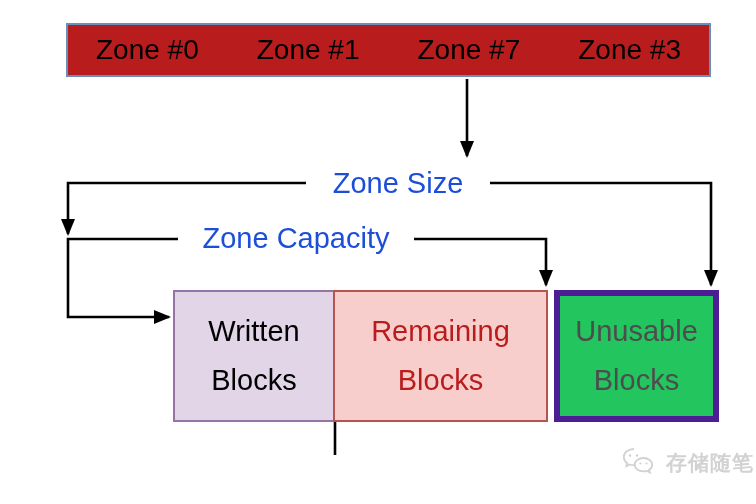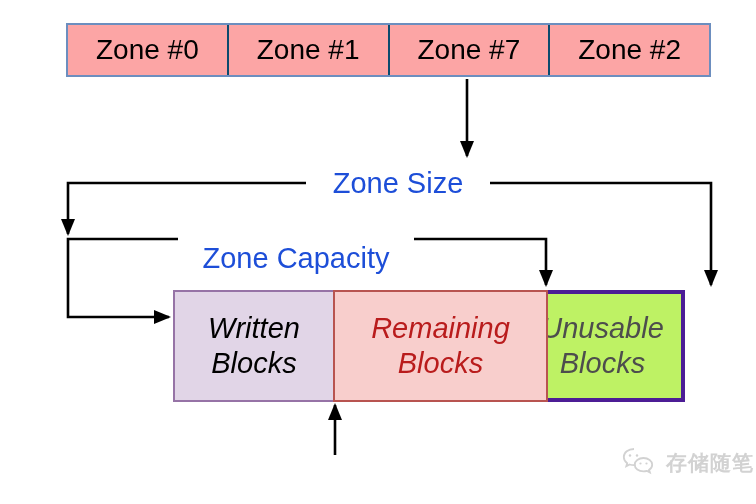--- a/index.html
+++ b/index.html
@@ -15,31 +15,31 @@
     background: #ffffff;
     overflow: hidden;
   }
   
   .zone-row {
     position: absolute;
     left: 66px; top: 23px;
     width: 645px; height: 54px;
     box-sizing: border-box;
     border: 2px solid #6c8ebf;
-    background: #fca5a5;
+    background: #b91c1c;
     display: flex;
   }
   .zone-cell {
     flex: 1 1 0;
     display: flex;
     align-items: center;
     justify-content: center;
     font-size: 28px;
     color: #000;
-    border-left: 2px solid #0c4a6e;
+    border-left: 2px solid #b91c1c;
     white-space: nowrap;
   }
   .zone-cell:first-child { border-left: none; }
 
   
   #arrow-layer {
     position: absolute;
     left: 0; top: 0;
     width: 756px; height: 504px;
     pointer-events: none;
@@ -48,56 +48,55 @@
   
   .diagram-label {
     position: absolute;
     color: #1d4ed8;
     font-size: 29px;
     text-align: center;
     white-space: nowrap;
     background: #fff;
   }
   #zone-size-label     { left: 312px; top: 167px; width: 172px; }
-  #zone-capacity-label { left: 180px; top: 222px; width: 232px; margin-top: 20px; }
+  #zone-capacity-label { left: 180px; top: 222px; width: 232px; }
   #write-pointer-label { left: 200px; top: 458px; width: 270px; background: transparent; }
 
   
   .block-box {
     position: absolute;
     top: 290px;
-    height: 112px;
+    height: 132px;
     box-sizing: border-box;
     display: flex;
     align-items: center;
     justify-content: center;
     text-align: center;
     font-size: 29px;
-    line-height: 35px;
+    line-height: 49px;
     padding: 0 6px;
-    font-style: italic;
   }
   #block-written {
     left: 173px; width: 162px;
     background: #e1d5e7;
     border: 2px solid #9673a6;
     color: #000000;
     z-index: 2;
   }
   #block-remaining {
     left: 333px; width: 215px;
     background: #f8cecc;
     border: 2px solid #b85450;
     color: #b91c1c;
     z-index: 3;
   }
   #block-unusable {
-    left: 520px; width: 165px;
-    background: #bef264;
-    border: 4px solid #4c1d95;
+    left: 554px; width: 165px;
+    background: #22c55e;
+    border: 6px solid #4c1d95;
     color: #4d4d4d;
     z-index: 1;
   }
 
   
   .watermark {
     position: absolute;
     left: 622px; top: 442px;
     height: 42px;
     display: flex;
@@ -113,21 +112,21 @@
 </style>
 </head>
 <body>
 
 <div id="canvas">
 
   <div class="zone-row">
     <div class="zone-cell">Zone #0</div>
     <div class="zone-cell">Zone #1</div>
     <div class="zone-cell">Zone #7</div>
-    <div class="zone-cell">Zone #2</div>
+    <div class="zone-cell">Zone #3</div>
   </div>
 
   <svg id="arrow-layer" viewBox="0 0 756 504" xmlns="http://www.w3.org/2000/svg">
     <defs>
       <marker id="ah" markerUnits="userSpaceOnUse" markerWidth="20" markerHeight="16" refX="15" refY="7" orient="auto">
         <path d="M0,0 L17,7 L0,14 Z" fill="#000"></path>
       </marker>
     </defs>
     <path d="M467 79 L467 156" stroke="#000" stroke-width="2.6" fill="none" marker-end="url(#ah)"></path>
     <path d="M306 183 L68 183 L68 234" stroke="#000" stroke-width="2.6" fill="none" marker-end="url(#ah)"></path>

